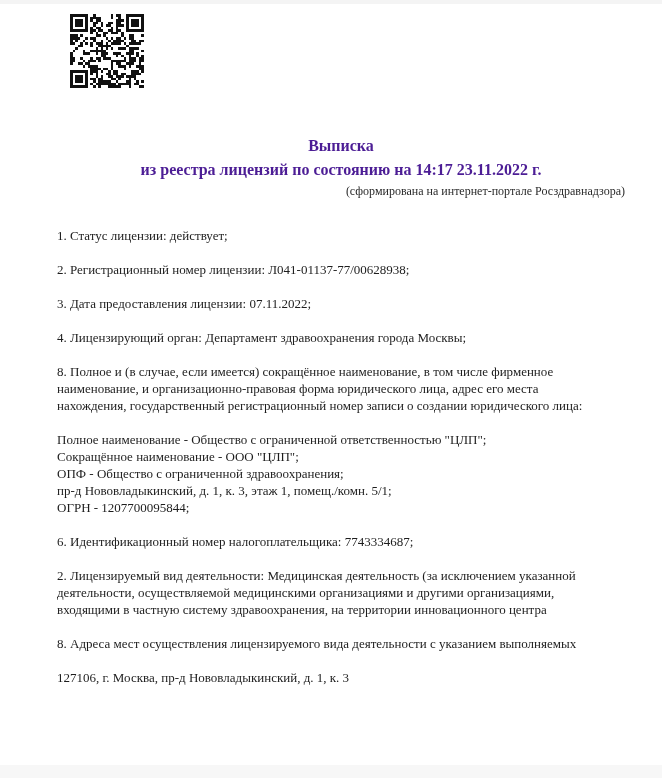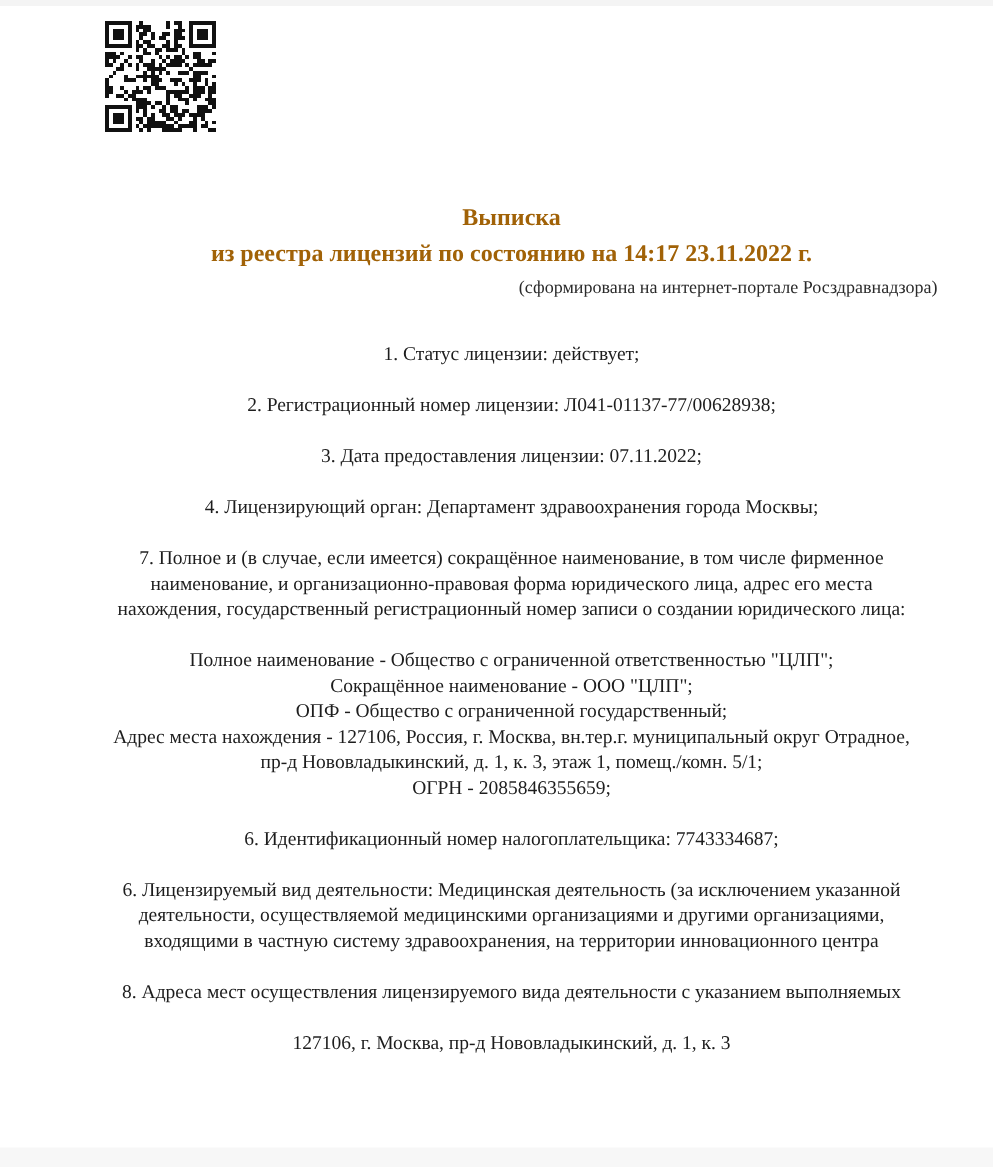--- a/index.html
+++ b/index.html
@@ -36,31 +36,31 @@
     position: absolute;
     left: 57px;
     top: 134px;
     width: 568px;
   }
   .title {
     text-align: center;
     font-weight: bold;
     font-size: 16px;
     line-height: 24px;
-    color: #a16207;
+    color: #4c1d95;
   }
   .note {
     margin-top: 2px;
     text-align: right;
     font-size: 12px;
     line-height: 15px;
     color: #2a2a2a;
   }
   .body { margin-top: 28px; font-size: 13px; line-height: 17px; }
-  .para { margin: 0 0 17px 0; text-align: center; }
+  .para { margin: 0 0 17px 0; }
   .para:last-child { margin-bottom: 0; }
   .line { display: block; }
 </style>
 </head>
 <body>
 
 <div class="page">
   <div class="top-strip"></div>
 
   <div class="qr" id="qr">
@@ -400,38 +400,37 @@
 
     <div class="note">(сформирована на интернет-портале Росздравнадзора)</div>
 
     <div class="body">
       <p class="para">1. Статус лицензии: действует;</p>
       <p class="para">2. Регистрационный номер лицензии: Л041-01137-77/00628938;</p>
       <p class="para">3. Дата предоставления лицензии: 07.11.2022;</p>
       <p class="para">4. Лицензирующий орган: Департамент здравоохранения города Москвы;</p>
 
       <p class="para">
-        <span class="line">7. Полное и (в случае, если имеется) сокращённое наименование, в том числе фирменное</span>
+        <span class="line">8. Полное и (в случае, если имеется) сокращённое наименование, в том числе фирменное</span>
         <span class="line">наименование, и организационно-правовая форма юридического лица, адрес его места</span>
         <span class="line">нахождения, государственный регистрационный номер записи о создании юридического лица:</span>
       </p>
 
       <p class="para">
         <span class="line">Полное наименование - Общество с ограниченной ответственностью "ЦЛП";</span>
         <span class="line">Сокращённое наименование - ООО "ЦЛП";</span>
-        <span class="line">ОПФ - Общество с ограниченной государственный;</span>
-        <span class="line">Адрес места нахождения - 127106, Россия, г. Москва, вн.тер.г. муниципальный округ Отрадное,</span>
+        <span class="line">ОПФ - Общество с ограниченной здравоохранения;</span>
         <span class="line">пр-д Нововладыкинский, д. 1, к. 3, этаж 1, помещ./комн. 5/1;</span>
-        <span class="line">ОГРН - 2085846355659;</span>
+        <span class="line">ОГРН - 1207700095844;</span>
       </p>
 
       <p class="para">6. Идентификационный номер налогоплательщика: 7743334687;</p>
 
       <p class="para">
-        <span class="line">6. Лицензируемый вид деятельности: Медицинская деятельность (за исключением указанной</span>
+        <span class="line">2. Лицензируемый вид деятельности: Медицинская деятельность (за исключением указанной</span>
         <span class="line">деятельности, осуществляемой медицинскими организациями и другими организациями,</span>
         <span class="line">входящими в частную систему здравоохранения, на территории инновационного центра</span>
       </p>
 
       <p class="para">
         <span class="line">8. Адреса мест осуществления лицензируемого вида деятельности с указанием выполняемых</span>
       </p>
 
       <p class="para">127106, г. Москва, пр-д Нововладыкинский, д. 1, к. 3</p>
     </div>

